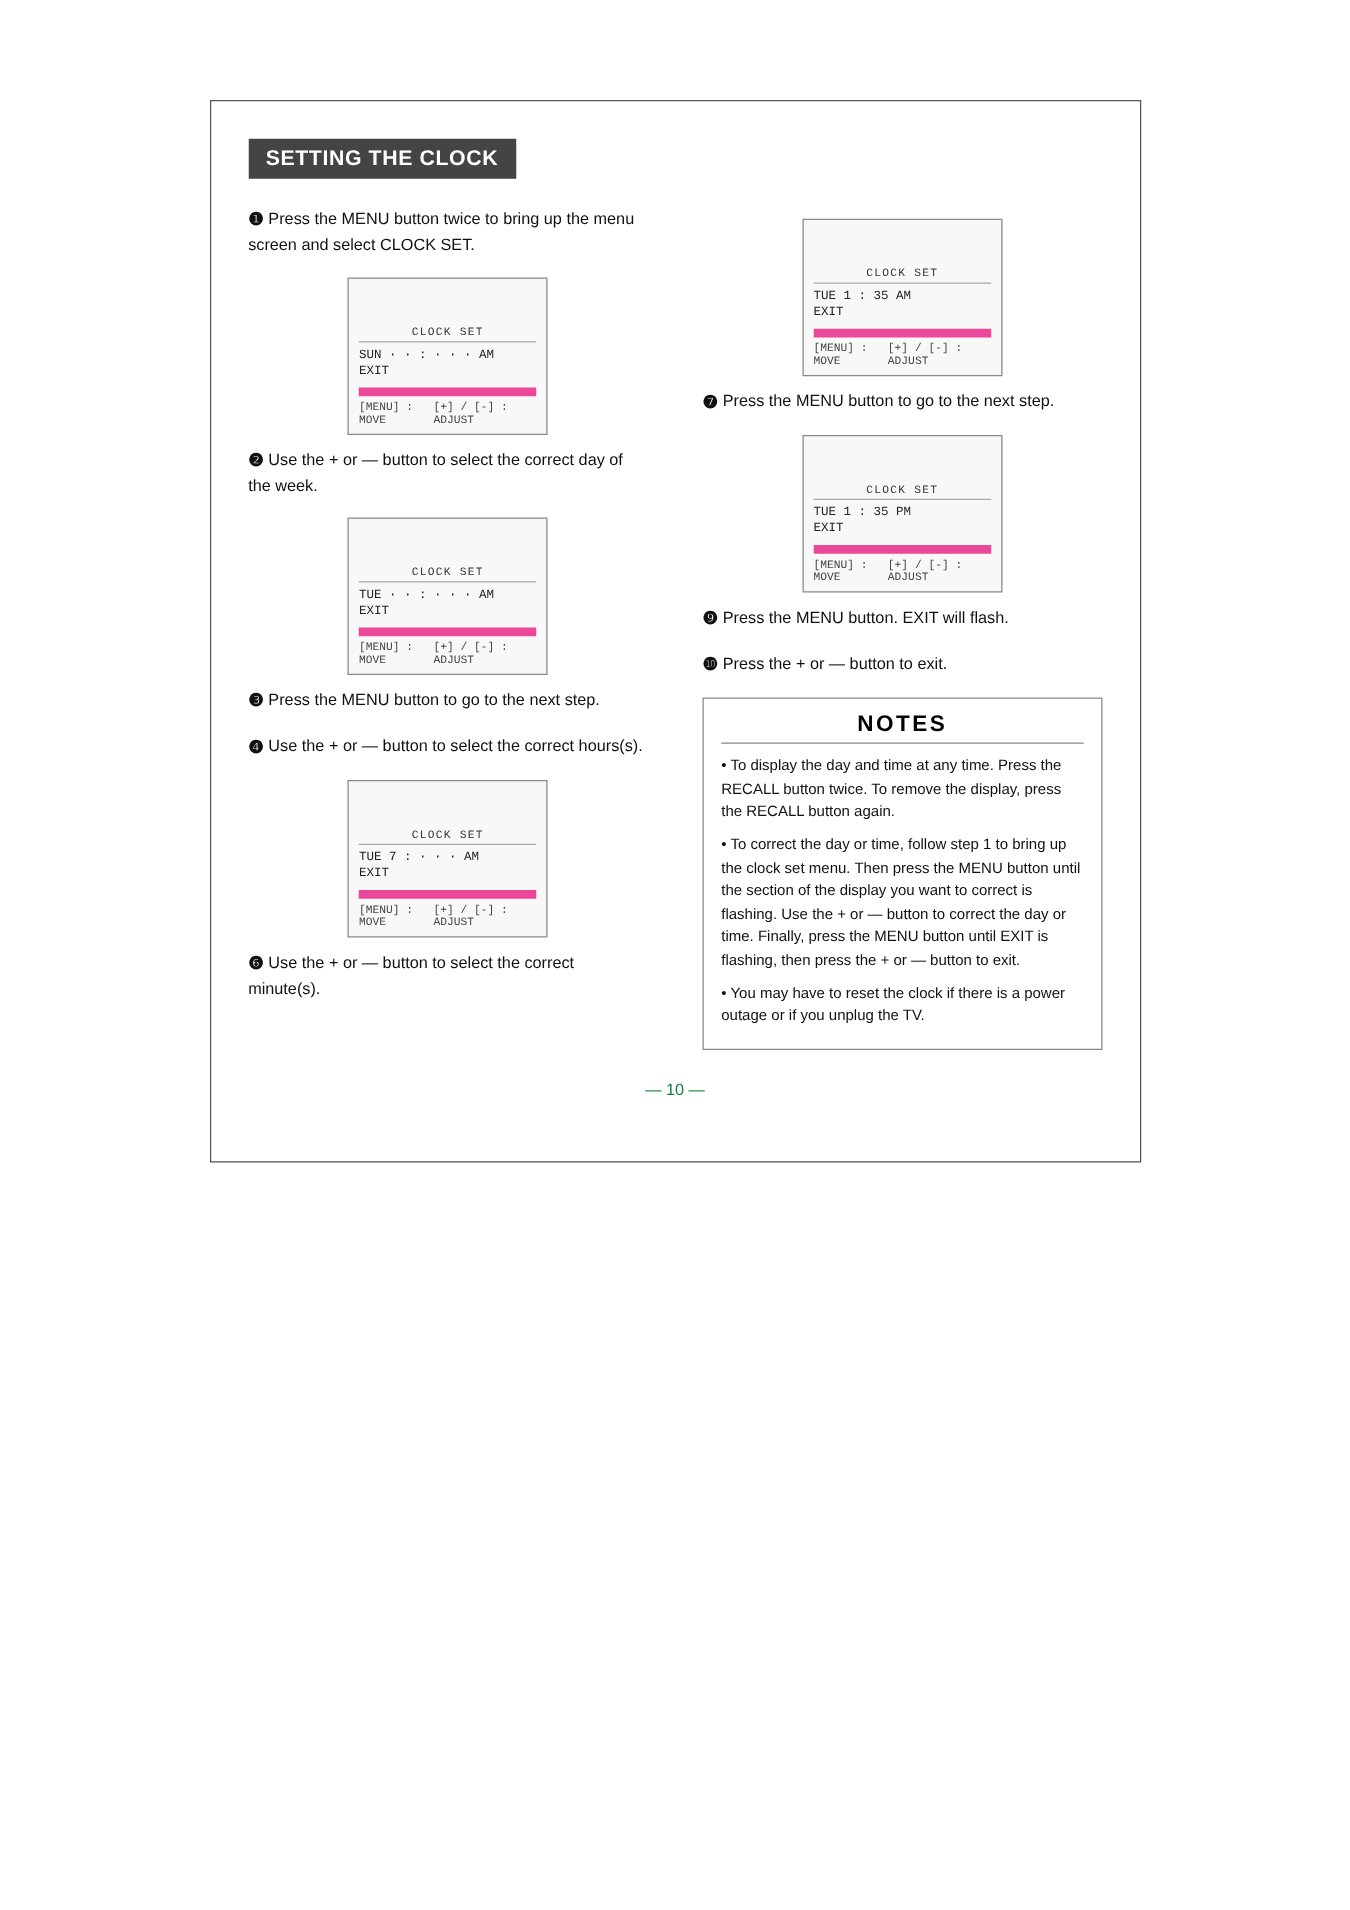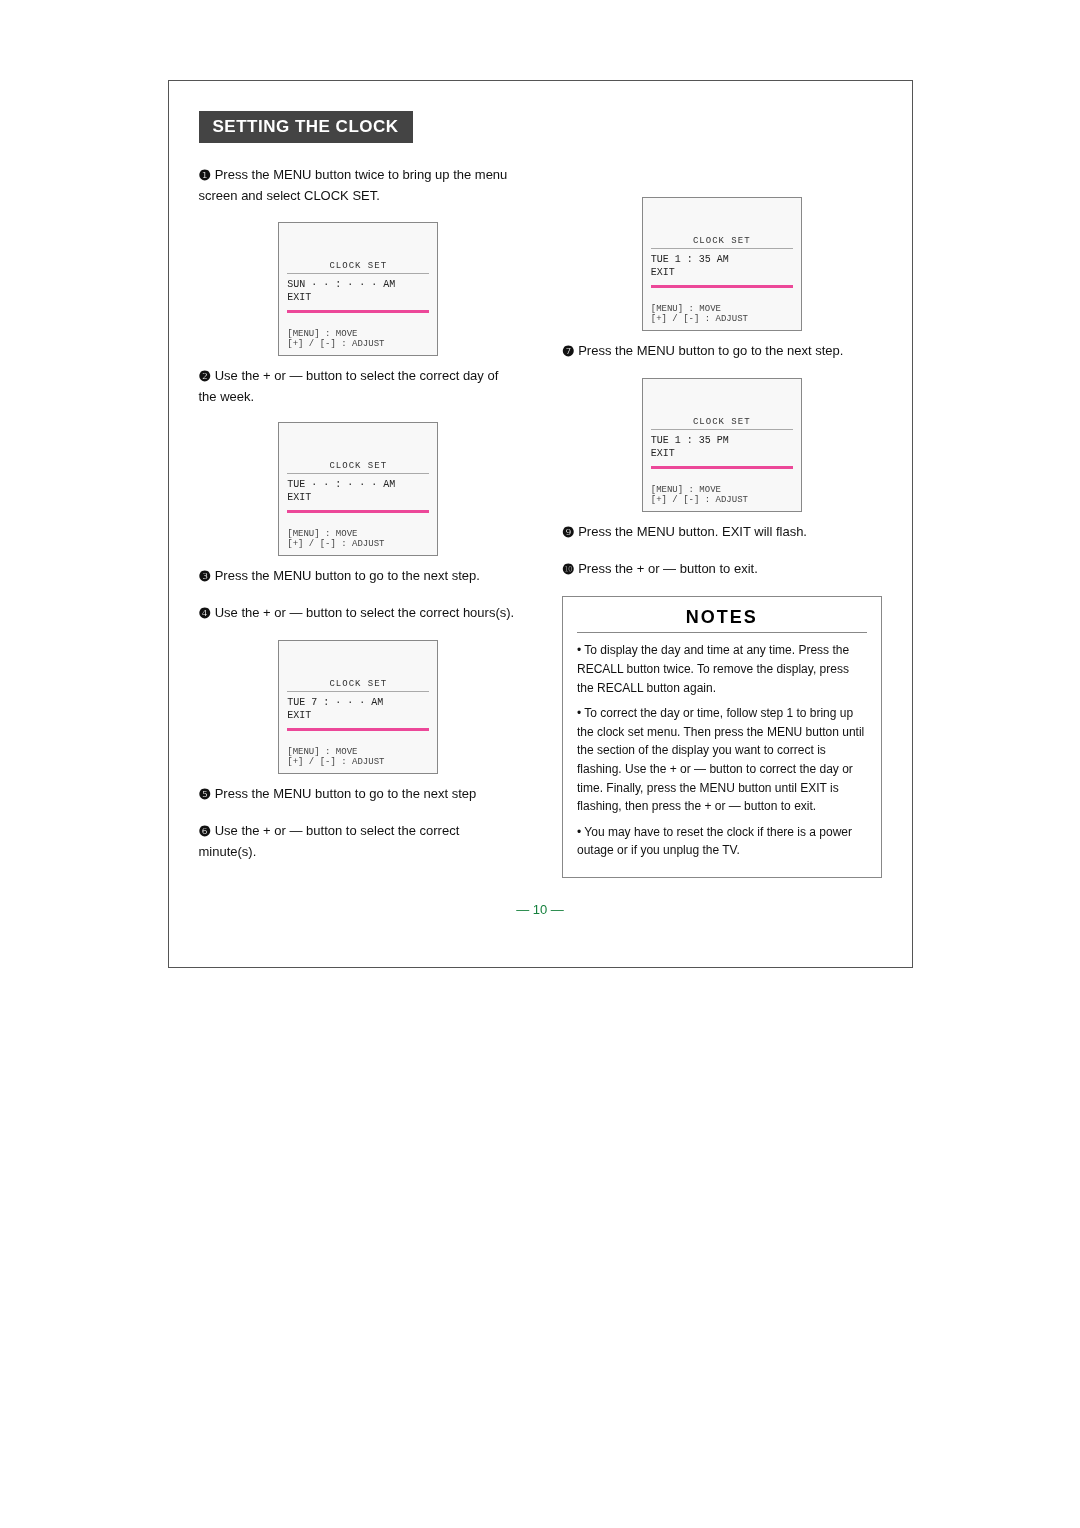--- a/index.html
+++ b/index.html
@@ -37,21 +37,20 @@
       font-size: 17px;
       font-weight: bold;
       padding: 6px 14px;
       display: inline-block;
       margin-bottom: 22px;
       letter-spacing: 0.5px;
     }
     .two-col {
       display: flex;
       gap: 44px;
-      align-items: flex-end;
     }
     .col-left {
       flex: 1;
     }
     .col-right {
       flex: 1;
     }
     .step {
       margin-bottom: 16px;
       font-size: 13px;
@@ -82,27 +81,27 @@
       color: #333;
       letter-spacing: 1px;
       margin-top: 32px;
     }
     .screen-row {
       font-size: 10px;
       color: #222;
       padding: 1px 0;
     }
     .screen-controls {
-      border-top: 3px solid #ec4899;
+      border-top: 7px solid #ec4899;
       margin-top: 6px;
-      padding-top: 16px;
+      padding-top: 4px;
       font-size: 9px;
       color: #444;
       display: flex;
-      flex-direction: column;
+      flex-direction: row;
     }
     .screen-controls span {
       display: block;
     }
     
     .notes-box {
       border: 1.5px solid #888;
       padding: 10px 14px;
       margin-top: 8px;
     }
@@ -187,24 +186,20 @@
           <div class="screen-box">
             <div class="screen-title-row">CLOCK SET</div>
             <div class="screen-row">TUE  7 : · · ·  AM</div>
             <div class="screen-row">EXIT</div>
             <div class="screen-controls">
               <span>[MENU]  :  MOVE</span>
               <span>[+] / [-]   :  ADJUST</span>
             </div>
           </div>
 
-          <div class="step">
-            <span class="step-num">❺</span>
-            <span>Press the MENU button to go to the next step</span>
-          </div>
 
           <div class="step">
             <span class="step-num">❻</span>
             <span>Use the + or — button to select the correct minute(s).</span>
           </div>
 
         </div>
 
         <div class="col-right">
 

